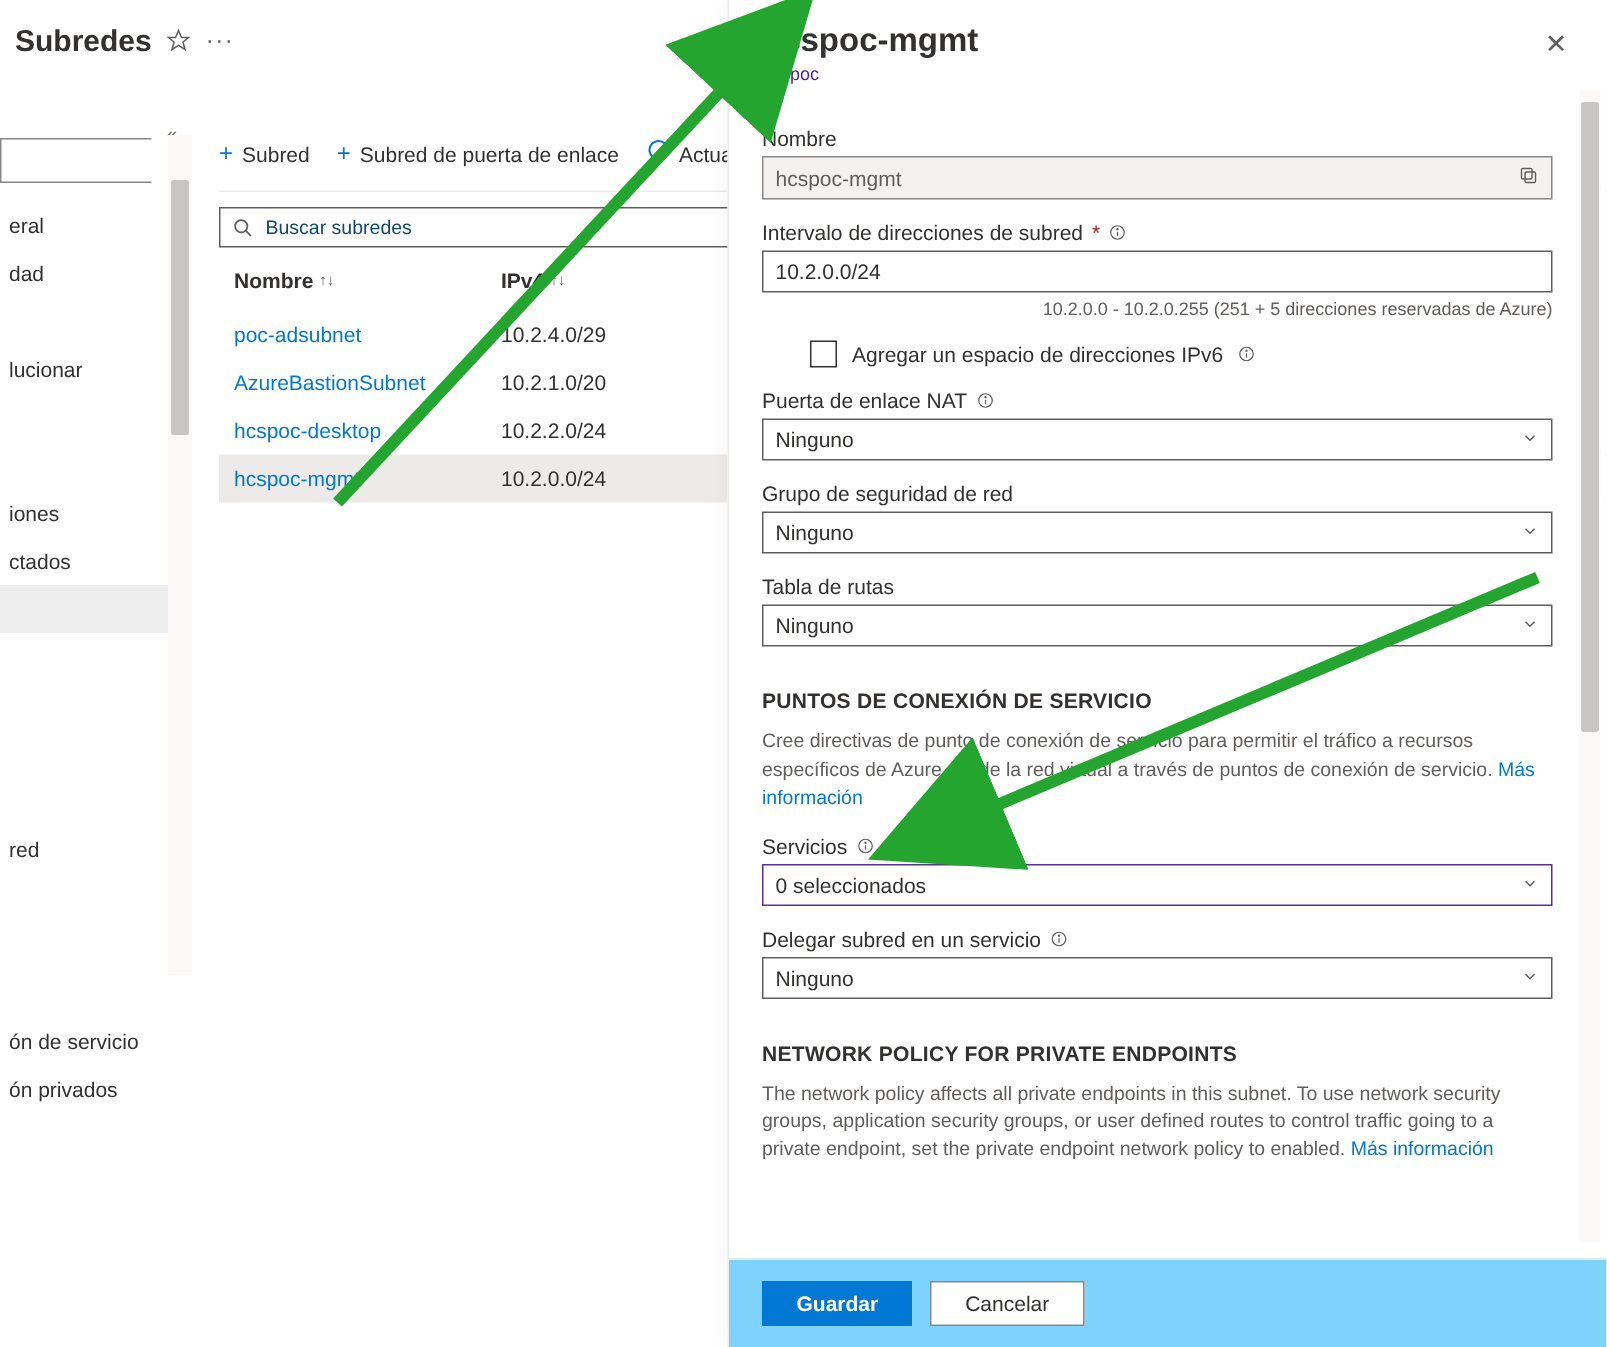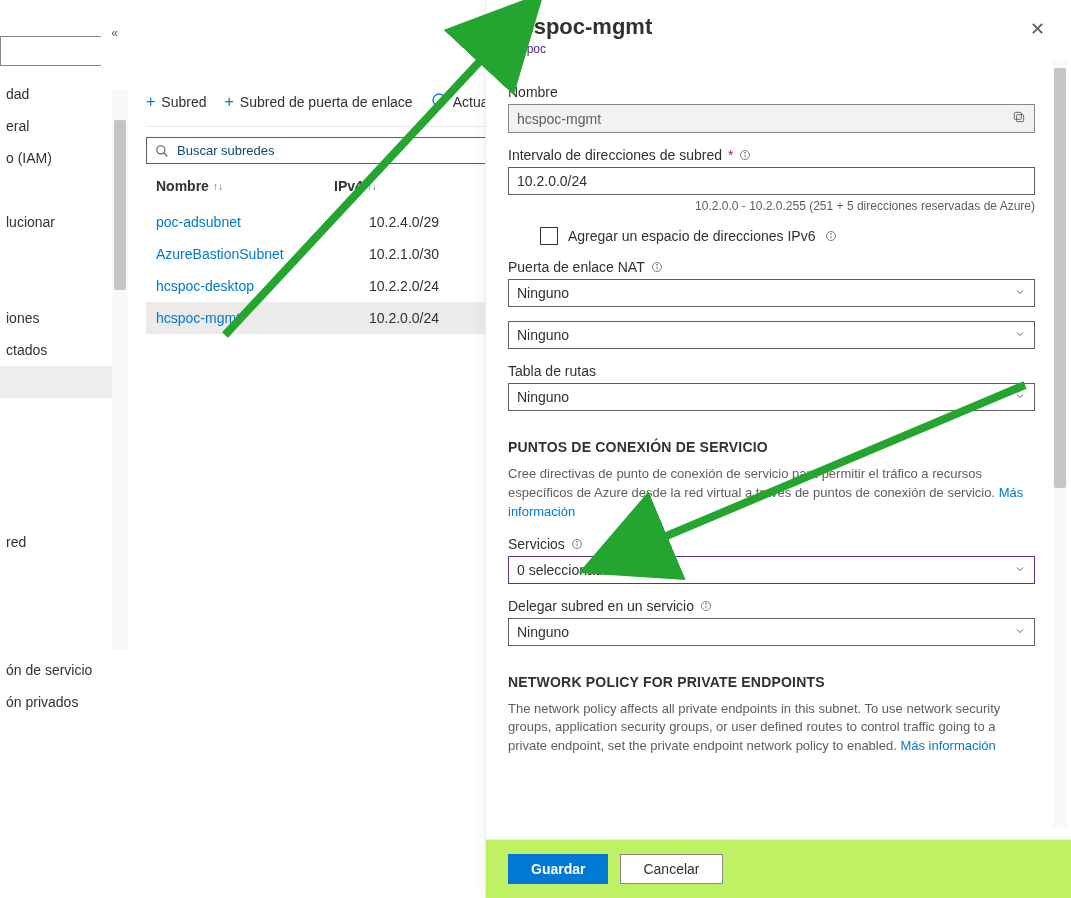--- a/index.html
+++ b/index.html
@@ -46,21 +46,21 @@
   }
   .search-box svg { width: 14px; height: 14px; }
   .thead { display: flex; padding: 14px 10px 12px 10px; font-size: 14px; font-weight: 600; color: #323130; }
   .thead .col { display: flex; align-items: center; gap: 4px; }
   .col-name { width: 178px; }
   .col-ip { width: 140px; }
   .sort-arrows { font-size: 10px; color: #605e5c; font-weight: 400; }
   .trow { display: flex; padding: 8px 10px; font-size: 14px; }
   .trow.selected { background: #edebe9; }
   .trow .cell-name { width: 178px; color: #0078d4; cursor: pointer; }
-  .trow .cell-ip { width: 140px; color: #323130; text-align: center; }
+  .trow .cell-ip { width: 140px; color: #323130; }
 
   
   .panel {
     position: absolute; top: 0; right: 0; bottom: 0; width: 586px;
     background: #ffffff; border-left: 1px solid #edebe9;
     display: flex; flex-direction: column;
     box-shadow: -4px 0 10px rgba(0,0,0,0.03);
   }
   .panel-head { padding: 14px 22px 6px 22px; display: flex; align-items: flex-start; }
   .panel-head .titles { flex: 1; }
@@ -90,43 +90,51 @@
   .select-input .chev { color: #605e5c; }
   .select-input .chev svg { width: 12px; height: 12px; }
   .checkbox-row { display: flex; align-items: center; gap: 10px; margin-top: 14px; font-size: 14px; padding-left: 32px; }
   .cbox { width: 18px; height: 18px; border: 1px solid #323130; background: #fff; cursor: pointer; flex: 0 0 18px; }
   .section-h { font-size: 14px; font-weight: 700; color: #323130; margin-top: 28px; letter-spacing: 0.2px; }
   .section-p { font-size: 13px; color: #605e5c; margin-top: 10px; line-height: 1.45; }
   .section-p a, .link { color: #0078d4; text-decoration: none; cursor: pointer; }
 
   .panel-footer {
     border-top: 1px solid #edebe9; padding: 14px 22px; display: flex; gap: 12px;
-    background: #bef264;
+    background: #7dd3fc;
   }
   .btn { font-size: 14px; padding: 6px 22px; border: 1px solid; cursor: pointer; }
   .btn-primary { background: #0078d4; border-color: #0078d4; color: #fff; font-weight: 600; }
   .btn-secondary { background: #fff; border-color: #8a8886; color: #323130; }
 
   
   .arrows { position: absolute; inset: 0; pointer-events: none; z-index: 50; }
 </style>
 </head>
 <body>
 
 <div class="root">
 
   <div class="left-area">
+    <div class="title-row">
+      <span class="page-title">Subredes</span>
+      <span class="star-icon">
+        <svg viewBox="0 0 24 24" fill="none" stroke="#605e5c" stroke-width="1.5">
+            <polygon points="12,2 15,9 22,9 16.5,13.5 18.5,21 12,16.8 5.5,21 7.5,13.5 2,9 9,9"></polygon>
+          </svg>
+      </span>
+      <span class="more-icon">···</span>
+    </div>
     <div style="display:flex;align-items:center;">
       <div class="nav-search-row" style="flex:1;"></div>
       <span class="collapse-chevrons">«</span>
     </div>
     <div class="nav-list" id="nav-list">
+        <div class="nav-item">eral</div>
         <div class="nav-item">dad</div>
-        <div class="nav-item">eral</div>
-        <div class="nav-item">o (IAM)</div>
         <div class="nav-item">&nbsp;</div>
         <div class="nav-item">lucionar</div>
         <div class="nav-item">&nbsp;</div>
         <div class="nav-item">&nbsp;</div>
         <div class="nav-item">iones</div>
         <div class="nav-item">ctados</div>
         <div class="nav-item selected">&nbsp;</div>
         <div class="nav-item">&nbsp;</div>
         <div class="nav-item">&nbsp;</div>
         <div class="nav-item">&nbsp;</div>
@@ -182,21 +190,21 @@
           <span class="sort-arrows">↑↓</span>
         </div>
       </div>
       <div id="rows">
           <div class="trow">
             <div class="cell-name">poc-adsubnet</div>
             <div class="cell-ip">10.2.4.0/29</div>
           </div>
           <div class="trow">
             <div class="cell-name">AzureBastionSubnet</div>
-            <div class="cell-ip">10.2.1.0/30</div>
+            <div class="cell-ip">10.2.1.0/20</div>
           </div>
           <div class="trow">
             <div class="cell-name">hcspoc-desktop</div>
             <div class="cell-ip">10.2.2.0/24</div>
           </div>
           <div class="trow selected">
             <div class="cell-name">hcspoc-mgmt</div>
             <div class="cell-ip">10.2.0.0/24</div>
           </div>
         </div>
@@ -271,20 +279,21 @@
       </div>
       <div class="select-input">
         <span>Ninguno</span>
         <span class="chev"><svg viewBox="0 0 24 24" fill="none" stroke="#605e5c" stroke-width="2">
               <polyline points="6 9 12 15 18 9"></polyline>
             </svg></span>
       </div>
     </div>
 
     <div class="fld">
+      <div class="fld-label">Grupo de seguridad de red</div>
       <div class="select-input">
         <span>Ninguno</span>
         <span class="chev"><svg viewBox="0 0 24 24" fill="none" stroke="#605e5c" stroke-width="2">
               <polyline points="6 9 12 15 18 9"></polyline>
             </svg></span>
       </div>
     </div>
 
     <div class="fld">
       <div class="fld-label">Tabla de rutas</div>

